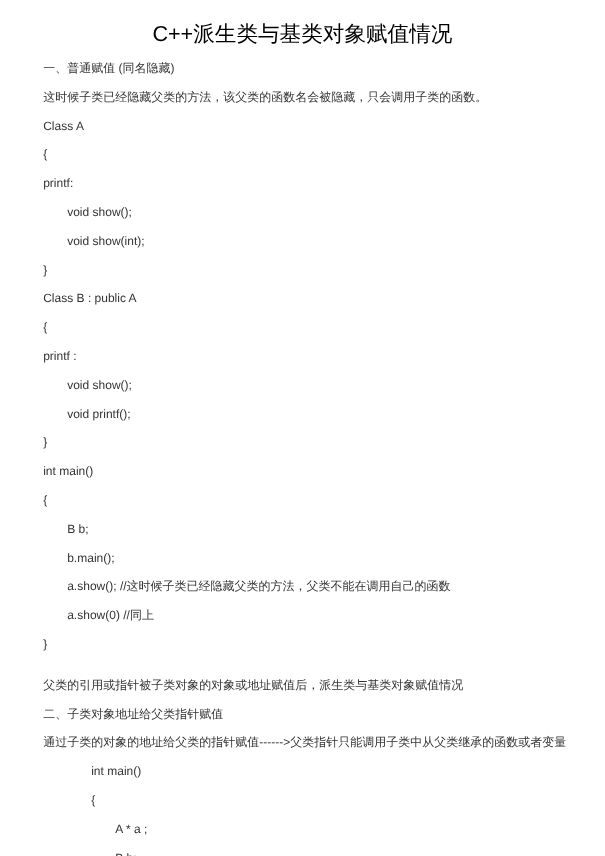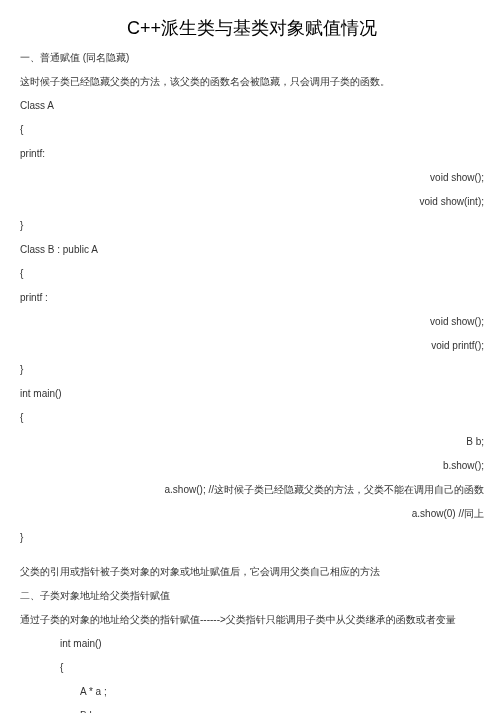--- a/index.html
+++ b/index.html
@@ -13,29 +13,28 @@
     box-sizing: border-box;
   }
   h1 {
     font-size: 18px;
     font-weight: normal;
     text-align: center;
     margin: 0 0 10px 0;
     color: #000;
   }
   p {
-    margin: 0 0 8px 0;
+    margin: 0 0 8px 16px;
     line-height: 1.6;
   }
   .section-head {
     color: #333;
   }
   .indent1 {
     padding-left: 20px;
-    text-align: right;
   }
   .indent2 {
     padding-left: 40px;
   }
   .indent3 {
     padding-left: 60px;
   }
 </style>
 </head>
 <body>
@@ -53,26 +52,26 @@
 <p>}</p>
 <p>Class B : public A</p>
 <p>{</p>
 <p>printf :</p>
 <p class="indent1">void show();</p>
 <p class="indent1">void printf();</p>
 <p>}</p>
 <p>int main()</p>
 <p>{</p>
 <p class="indent1">B b;</p>
-<p class="indent1">b.show();</p>
+<p class="indent1">b.main();</p>
 <p class="indent1">a.show();        //这时候子类已经隐藏父类的方法，父类不能在调用自己的函数</p>
 <p class="indent1">a.show(0)      //同上</p>
 <p>}</p>
 
-<p style="margin-top:18px">父类的引用或指针被子类对象的对象或地址赋值后，它会调用父类自己相应的方法</p>
+<p style="margin-top:18px">父类的引用或指针被子类对象的对象或地址赋值后，派生类与基类对象赋值情况</p>
 
 <p class="section-head">二、子类对象地址给父类指针赋值</p>
 <p>通过子类的对象的地址给父类的指针赋值------&gt;父类指针只能调用子类中从父类继承的函数或者变量</p>
 
 <p class="indent2">int main()</p>
 <p class="indent2">{</p>
 <p class="indent3">A * a ;</p>
 <p class="indent3">B b;</p>
 
 </body></html>

